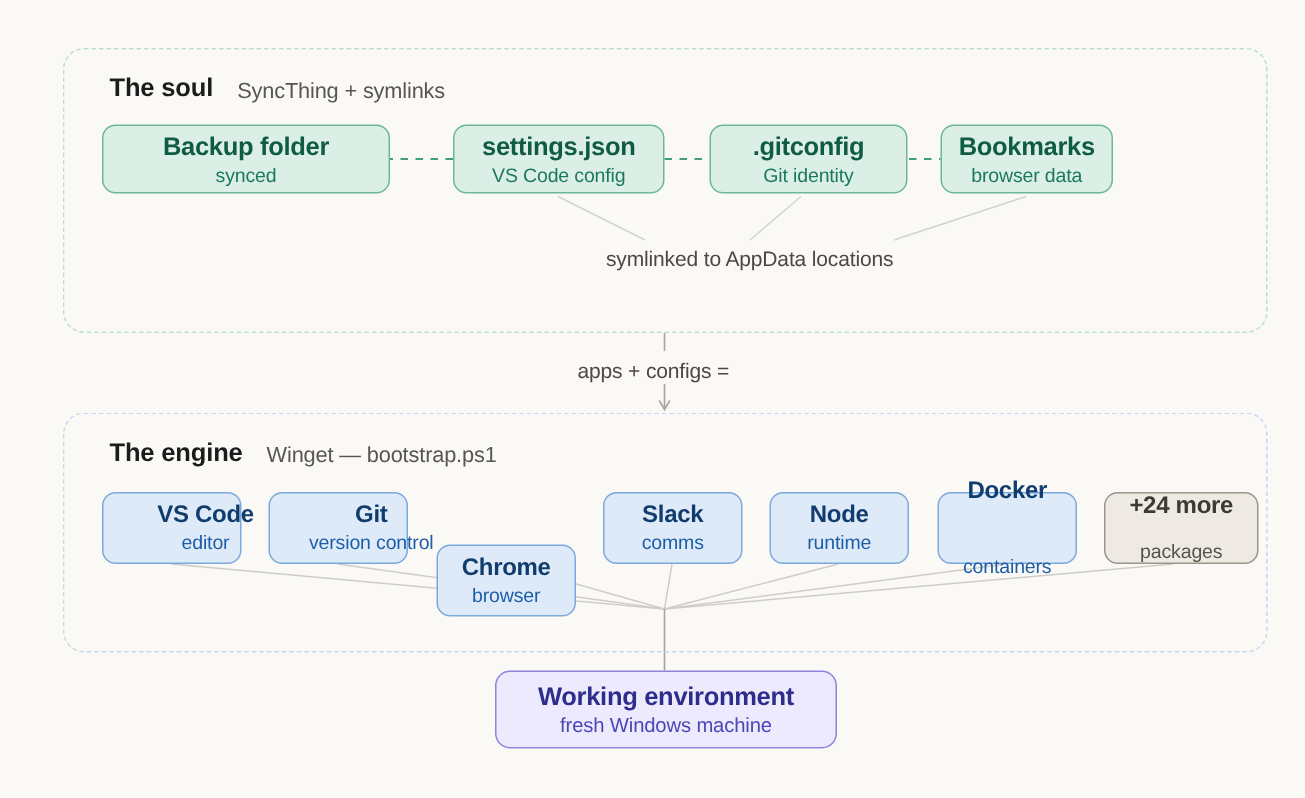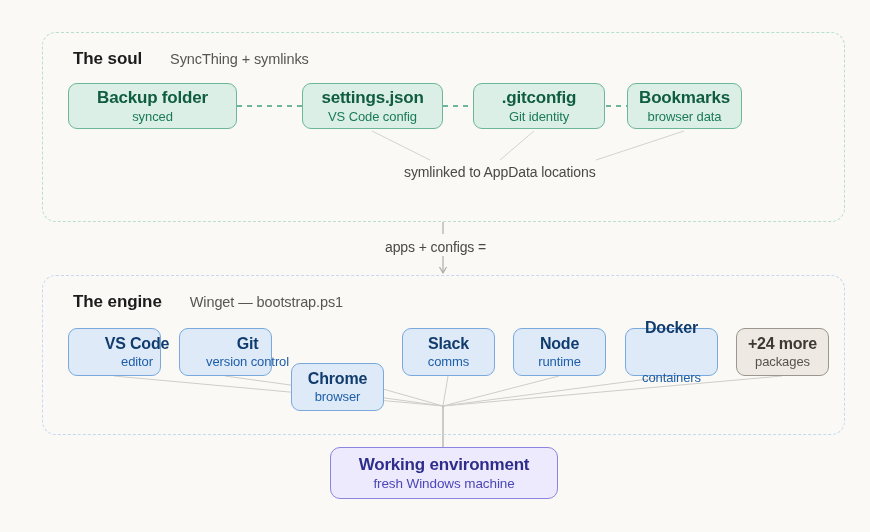--- a/index.html
+++ b/index.html
@@ -43,22 +43,22 @@
     left: 42px; top: 275px;
     width: 803px; height: 160px;
     border: 1.6px dashed #c3d9f0;
   }
 
   .group-head {
     position: absolute;
     left: 30px;
     top: 16px;
     display: flex;
-    align-items: center;
-    gap: 28px;
+    align-items: flex-end;
+    gap: 16px;
     white-space: nowrap;
   }
   .group-title {
     font-size: 17px;
     font-weight: bold;
     color: #1c1c1c;
     letter-spacing: -0.1px;
   }
   .group-sub {
     font-size: 14.5px;
@@ -165,21 +165,21 @@
     <line x1="443" y1="406" x2="443" y2="447" stroke="#a8a49e" stroke-width="1.1"></line>
   </svg>
 
   <div class="group group-soul">
     <div class="group-head">
       <span class="group-title">The soul</span>
       <span class="group-sub">SyncThing + symlinks</span>
     </div>
   </div>
 
-  <div class="node node-soul" style="left:68px; top:83px; width:169px;">
+  <div class="node node-soul" style="left:68px; top:83px; width:192px;">
     <span class="n-title">Backup folder</span>
     <span class="n-sub">synced</span>
   </div>
 
   <div class="node node-soul" style="left:302px; top:83px; width:141px;">
     <span class="n-title">settings.json</span>
     <span class="n-sub">VS Code config</span>
   </div>
 
   <div class="node node-soul" style="left:473px; top:83px; width:132px;align-items:center;">
@@ -226,21 +226,21 @@
   <div class="node node-engine" style="left:513px; top:328px; width:93px;">
     <span class="n-title">Node</span>
     <span class="n-sub">runtime</span>
   </div>
 
   <div class="node node-engine" style="left:625px; top:328px; width:93px;gap:32px;">
     <span class="n-title">Docker</span>
     <span class="n-sub">containers</span>
   </div>
 
-  <div class="node node-more" style="left:736px; top:328px; width:93px;">
+  <div class="node node-more" style="left:736px; top:328px; width:103px;justify-content:space-between;">
     <span class="n-title">+24 more</span>
     <span class="n-sub">packages</span>
   </div>
 
   <div class="node node-result">
     <span class="n-title">Working environment</span>
     <span class="n-sub">fresh Windows machine</span>
   </div>
 
 </div>

